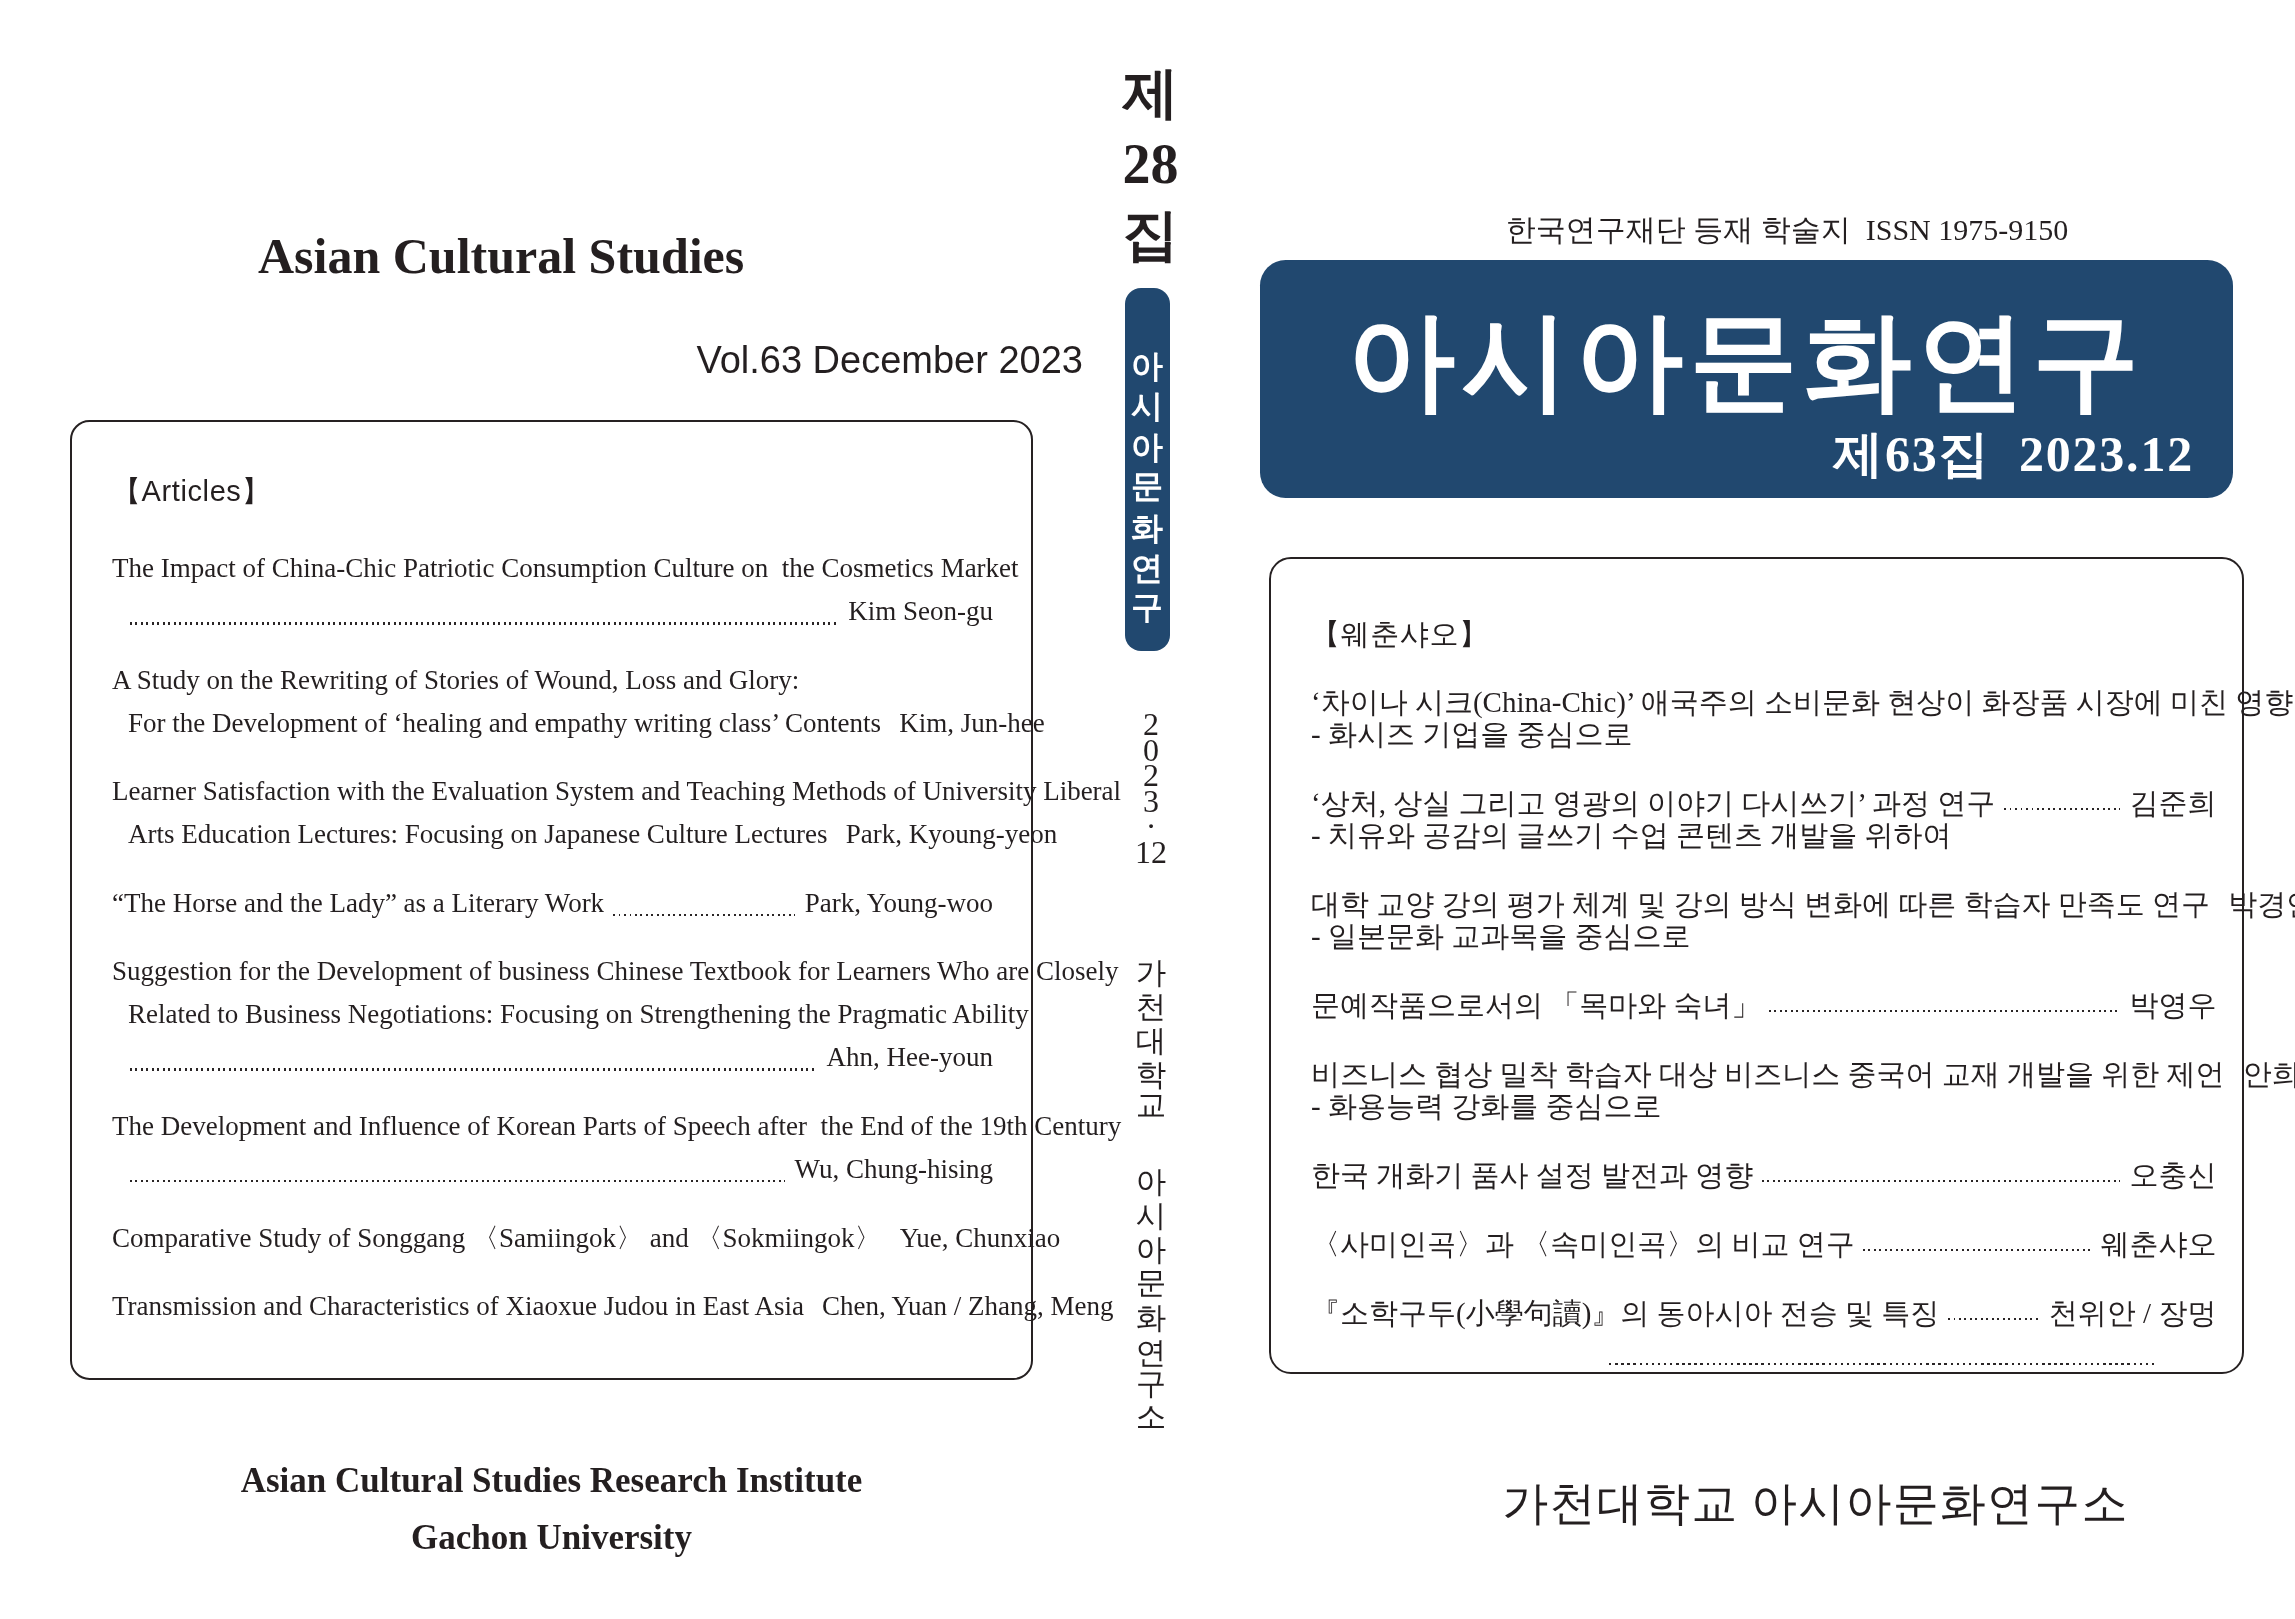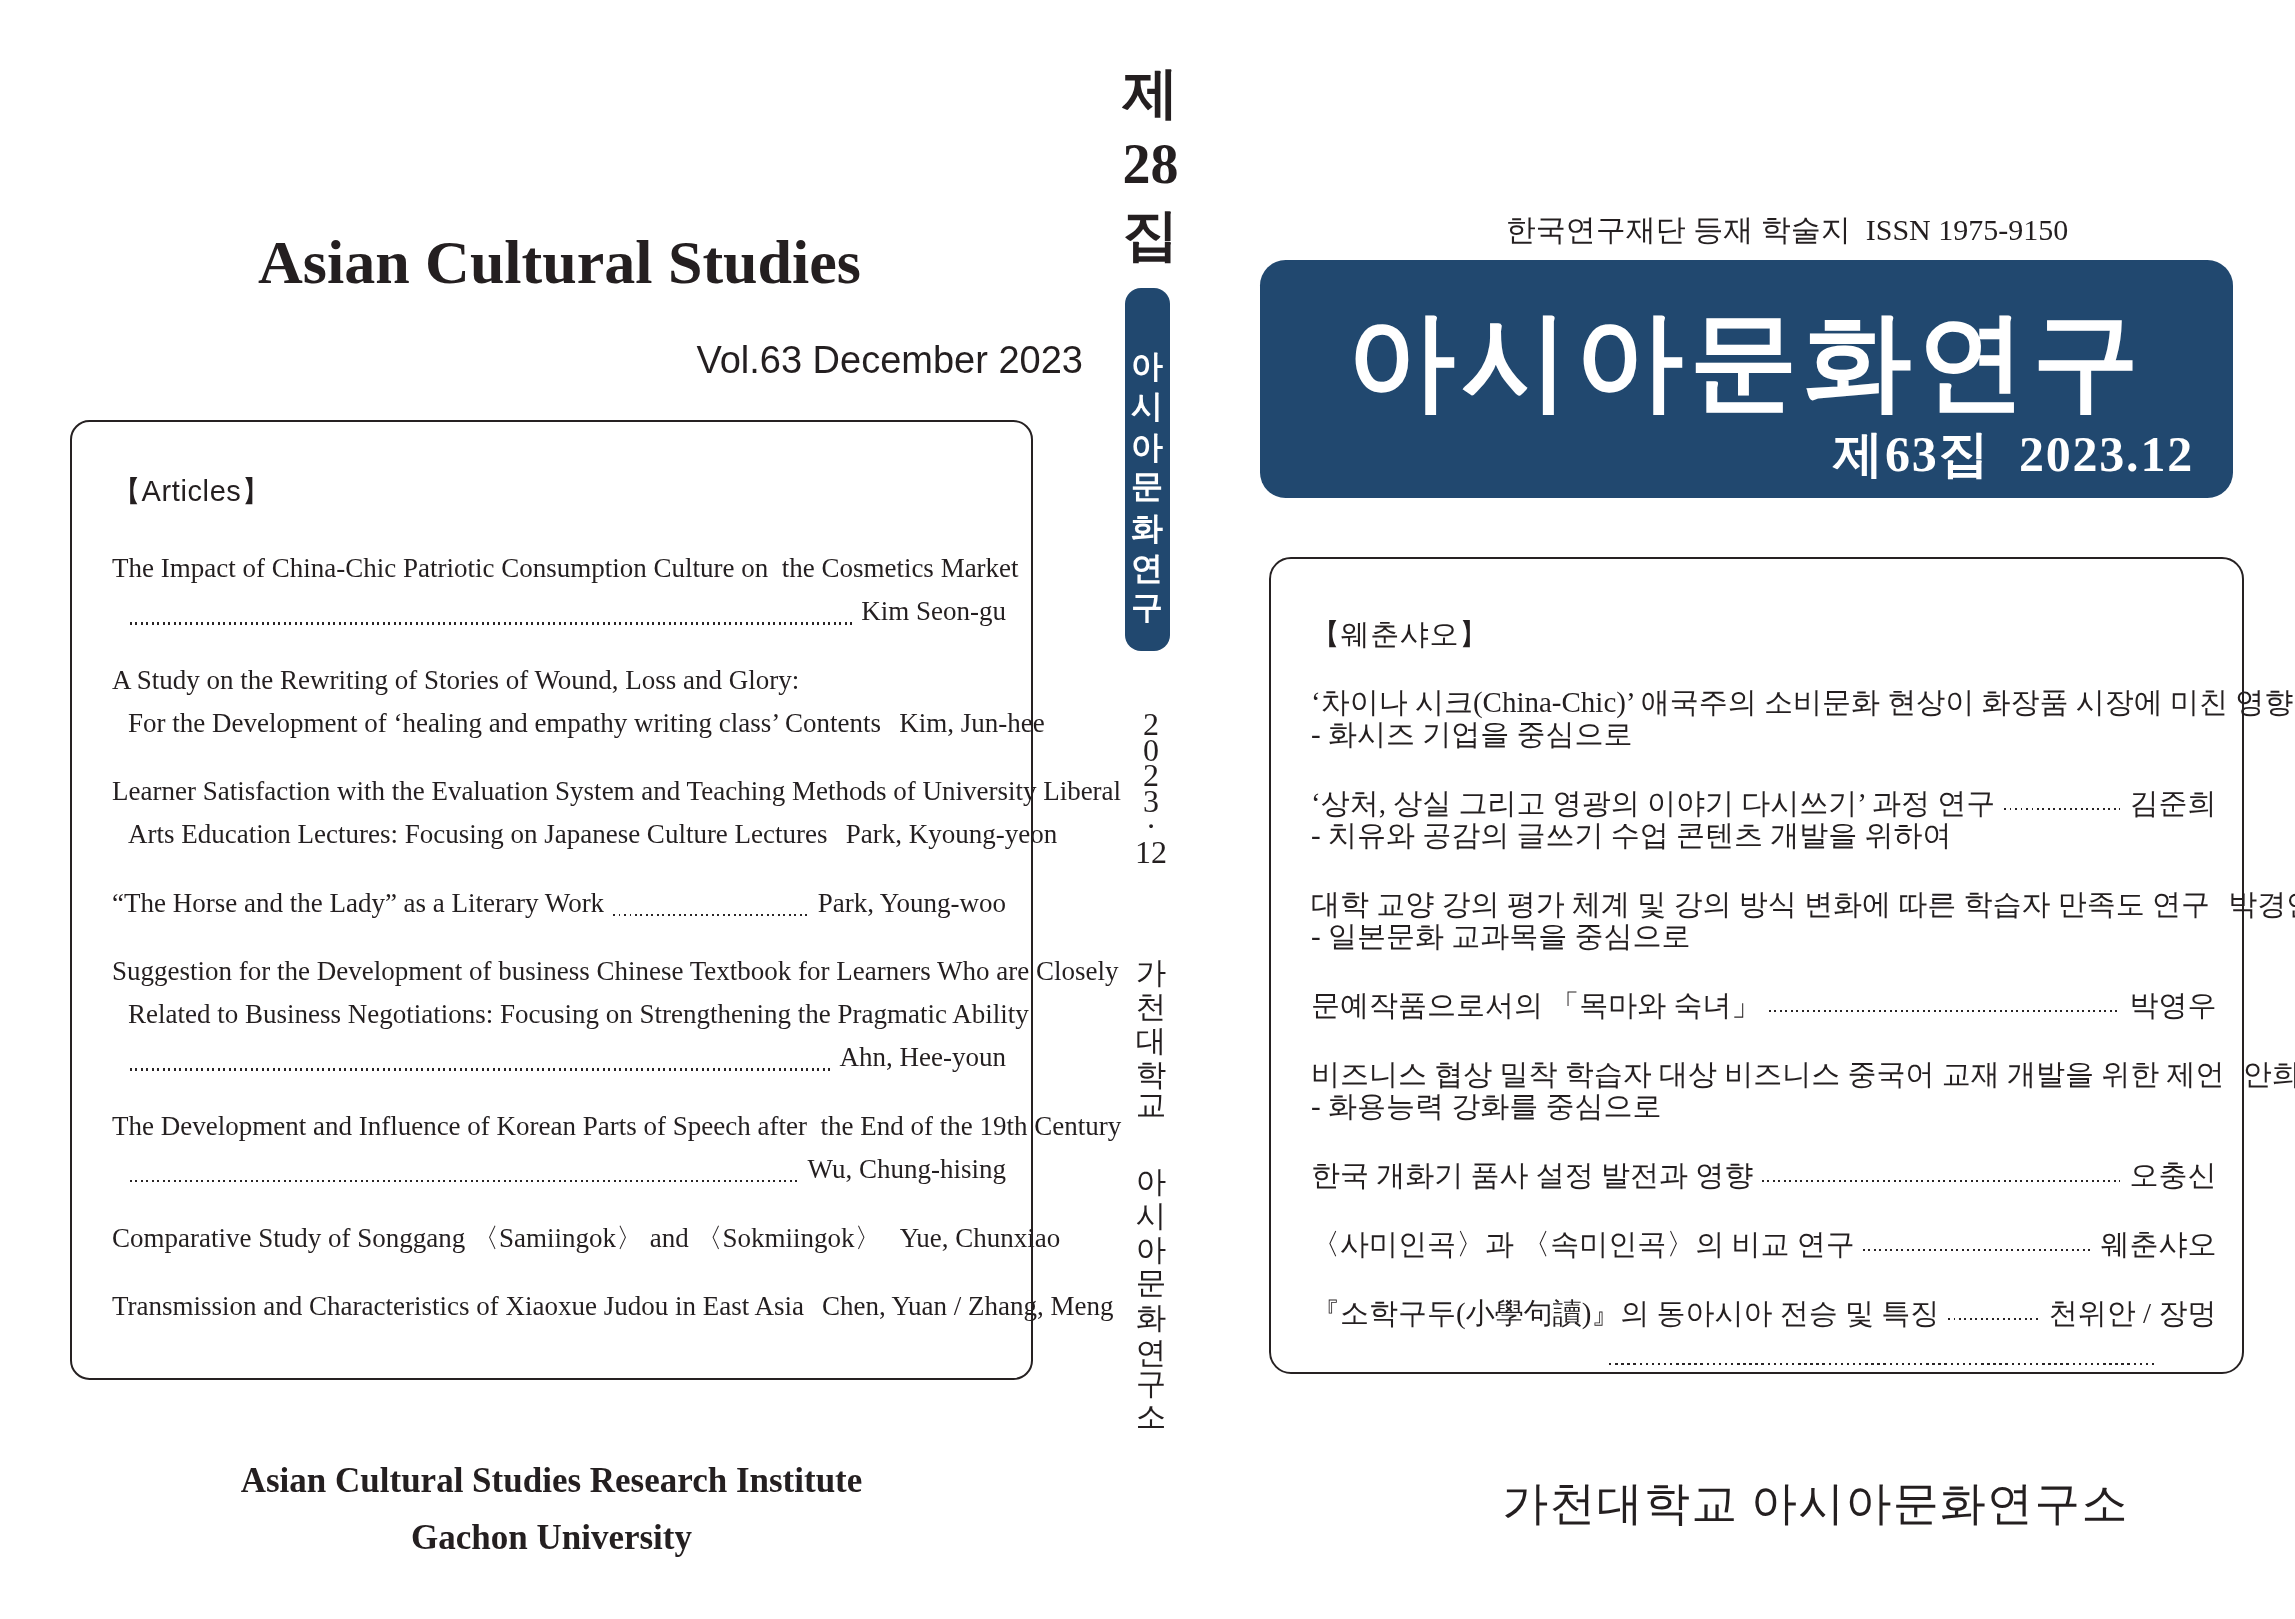--- a/index.html
+++ b/index.html
@@ -1,26 +1,26 @@
 <!DOCTYPE html>
 <html style="font-size:9.7px"><head>
 <meta charset="utf-8">
 <style>
   html,body{margin:0;padding:0;background:#888;}
   .page{position:relative;width:2295px;height:1619px;background:#ffffff;overflow:hidden;
         font-family:"Liberation Serif","DejaVu Serif","DejaVu Sans",serif;color:#241f20;}
 
   
-  .en-title{position:absolute;left:258px;top:227px;font-size:62px;font-weight:bold;
+  .en-title{position:absolute;left:258px;top:227px;font-size:50px;font-weight:bold;
             letter-spacing:0px;white-space:pre;}
   .en-vol{position:absolute;left:518px;top:339px;width:565px;text-align:right;
           font-family:"Liberation Sans","DejaVu Sans",sans-serif;font-size:38px;white-space:pre;}
   .articles-box{position:absolute;left:70px;top:420px;width:963px;height:960px;
                 border:2.4px solid #262122;border-radius:19.5px;box-sizing:border-box;
-                padding:50px 25px 0 40px;}
+                padding:50px 38px 0 40px;}
   .box-header{font-family:"Liberation Sans","DejaVu Sans",sans-serif;font-size:29px;
               letter-spacing:0.6px;white-space:pre;}
   .en-list{margin-top:35px;font-size:27px;}
   .en-list .entry{margin-bottom:25.6px;}
   .en-list .line{display:flex;align-items:baseline;line-height:43px;}
   .kr-list{margin-top:30.5px;font-size:29px;}
   .kr-list .entry{margin-bottom:37px;}
   .kr-list .line{display:flex;align-items:baseline;line-height:32px;}
   .t{white-space:pre;}
   .t.ind{margin-left:16px;}

